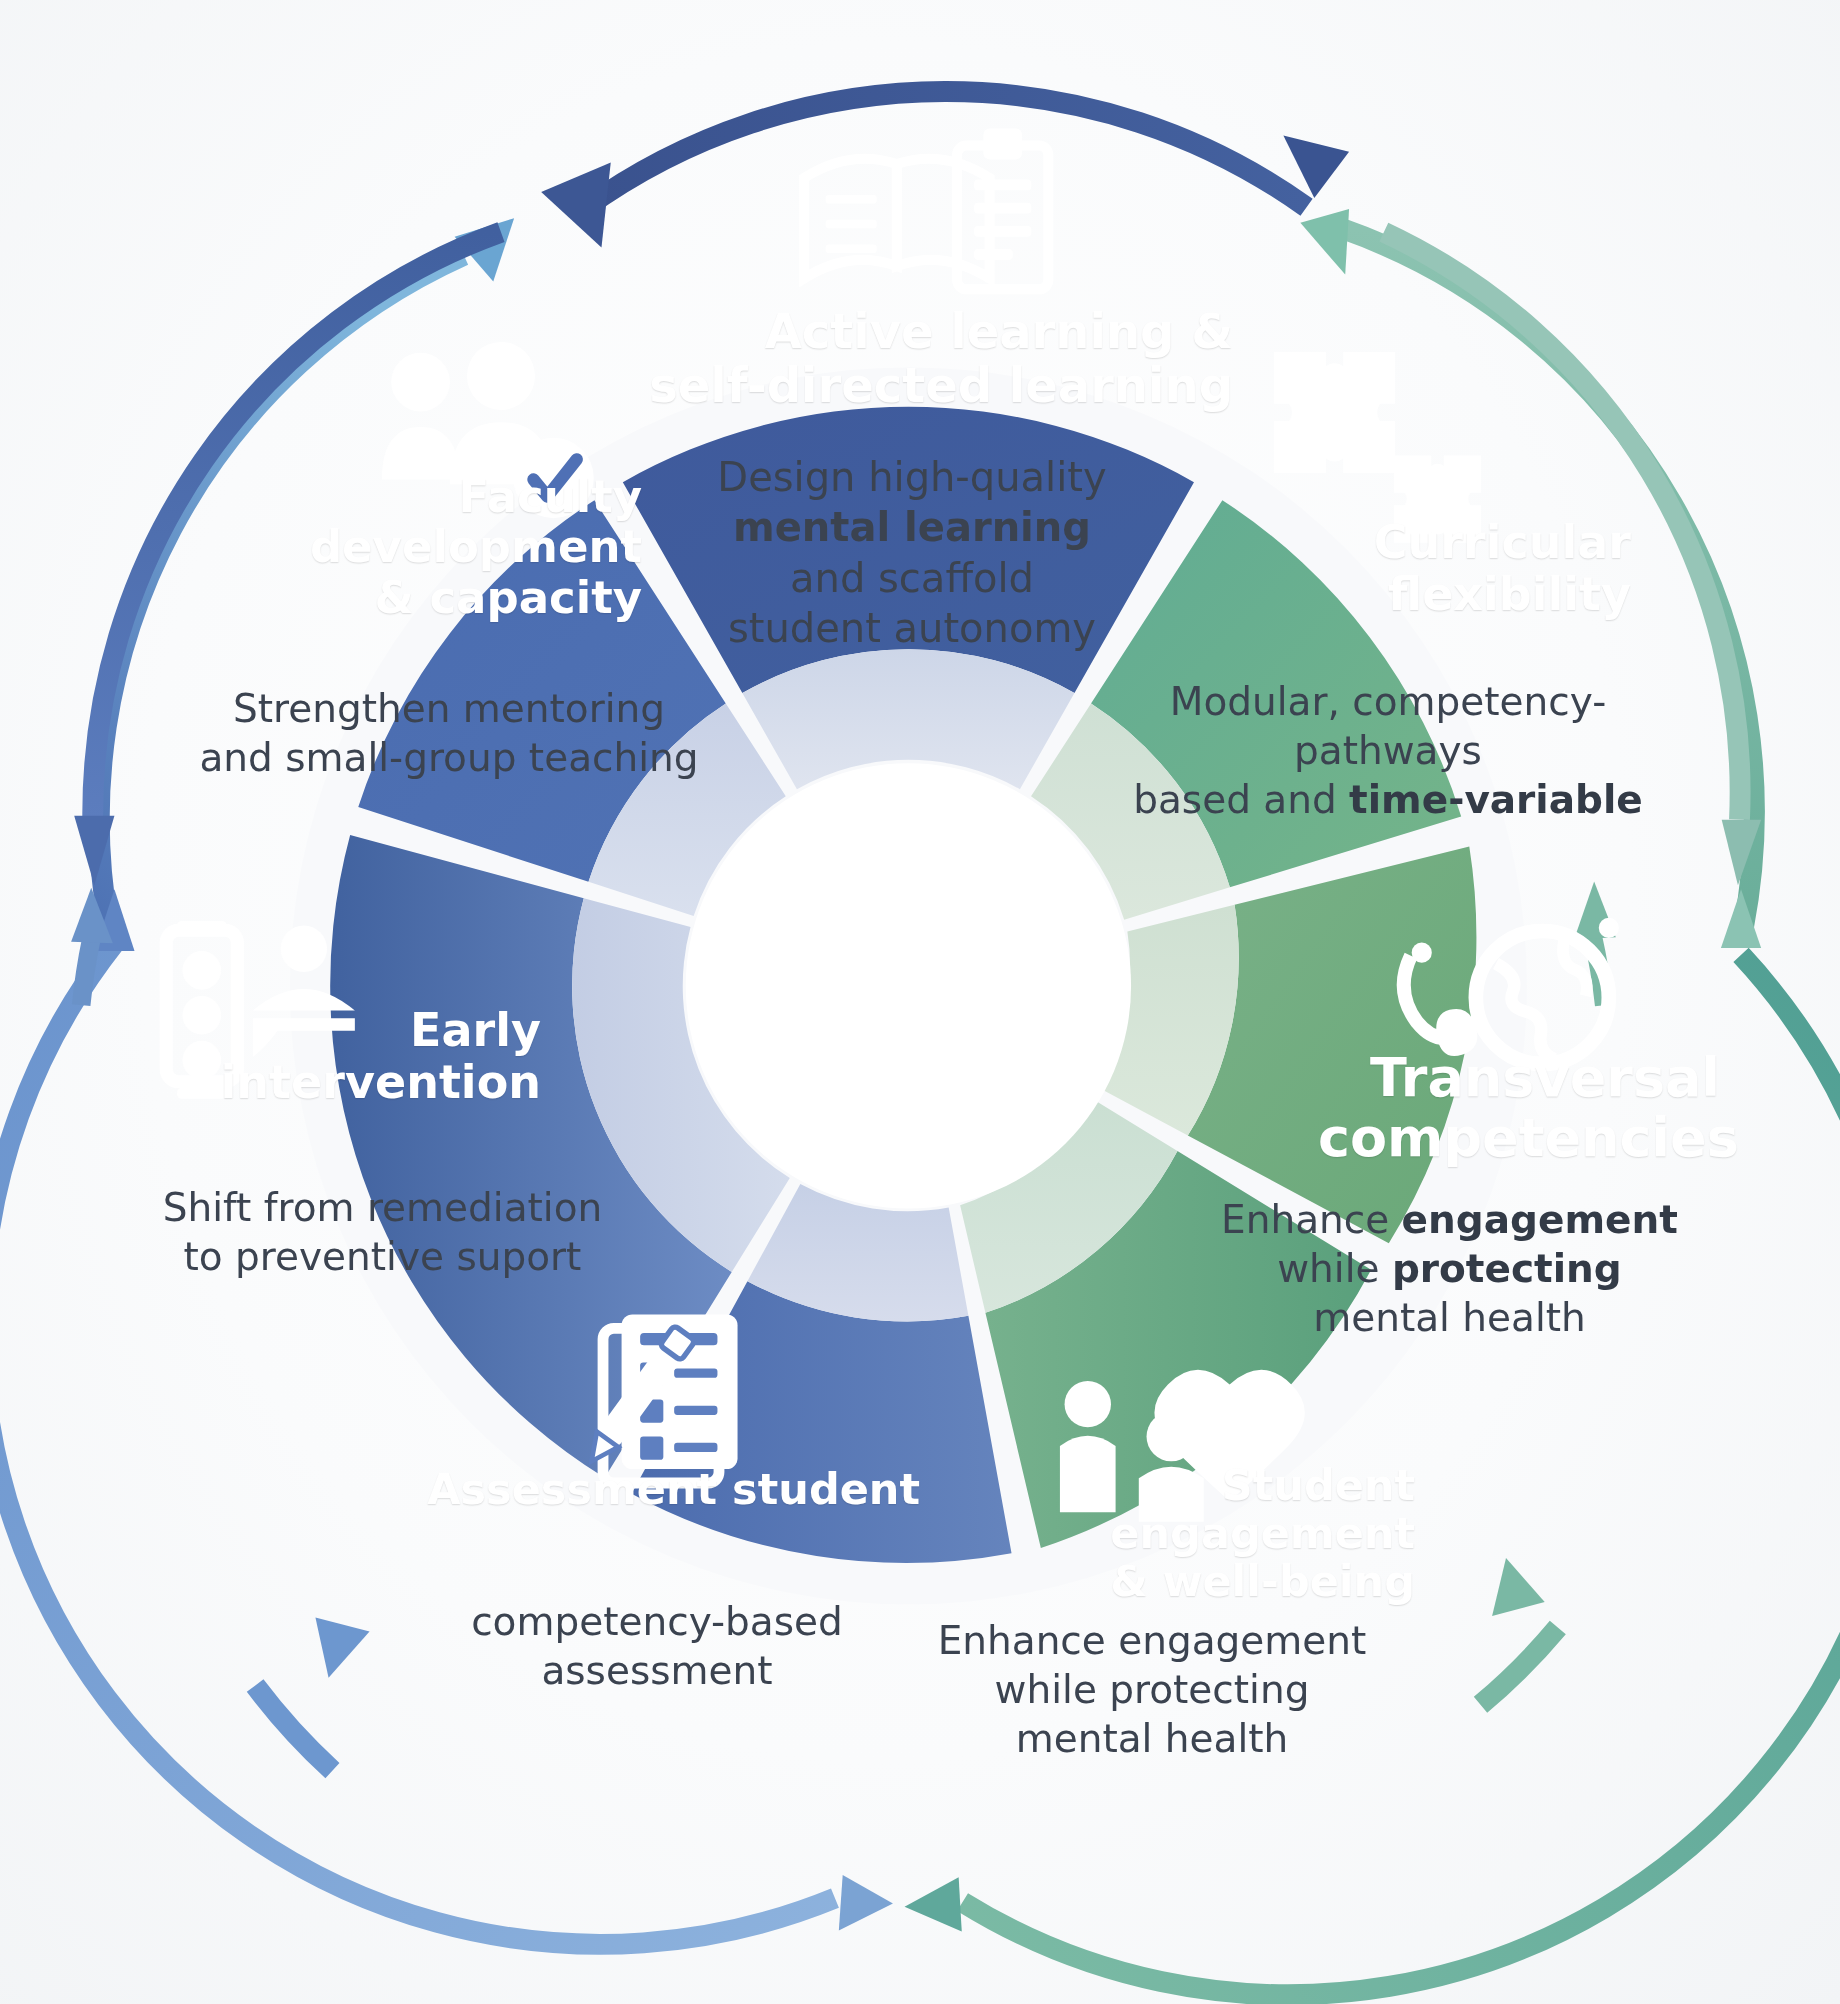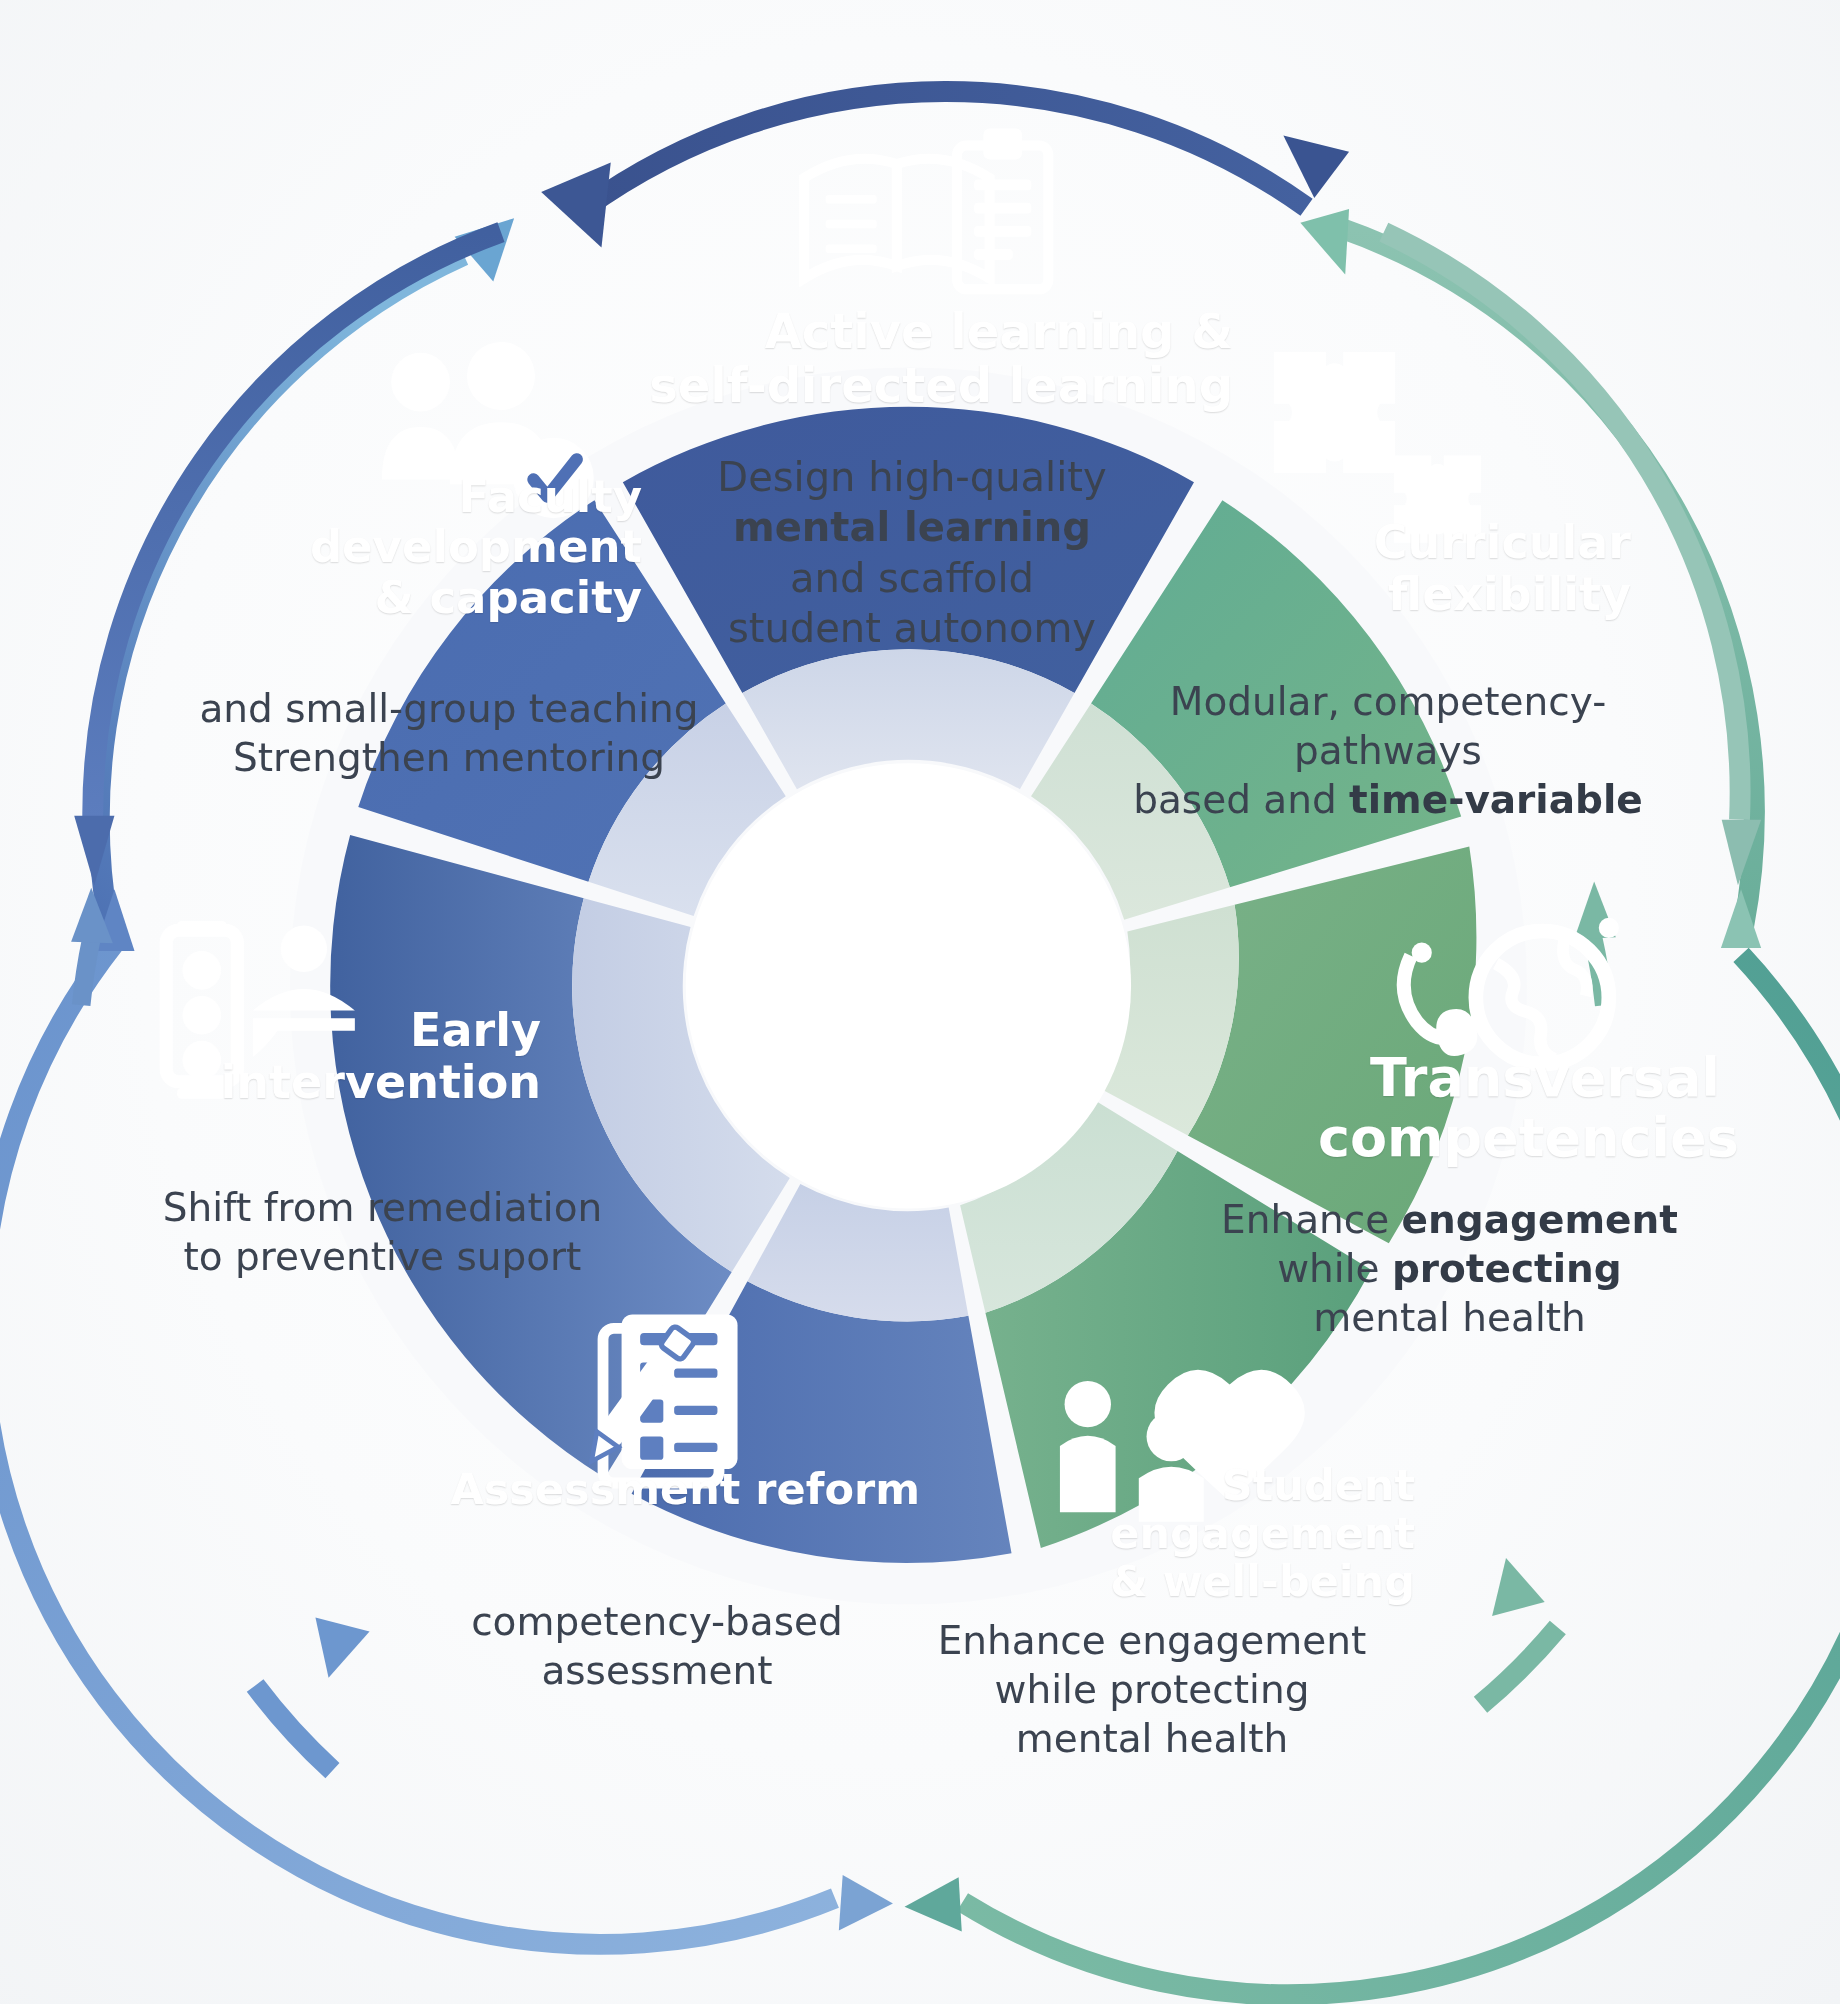--- a/index.html
+++ b/index.html
@@ -462,21 +462,21 @@
     <div>Student engagement</div>
     <div>&amp; well-being</div>
   </div>
   <div class="seg-desc" style="left:920px;top:1616px;width:464px;font-size:39px;">
     <div>Enhance engagement</div>
     <div>while protecting</div>
     <div>mental health</div>
   </div>
 
   <div class="seg-title" style="left:410px;top:1465px;width:510px;font-size:43px;">
-    <div>Assessment reform</div>
+    <div>Assessment student</div>
   </div>
   <div class="seg-desc" style="left:402px;top:1597px;width:510px;font-size:39px;">
     <div>competency-based</div>
     <div>assessment</div>
   </div>
 
   <div class="seg-title" style="left:139px;top:1005px;width:402px;font-size:46px;">
     <div>Early</div>
     <div>intervention</div>
   </div>
@@ -484,18 +484,18 @@
     <div>Shift from remediation</div>
     <div>to preventive suport</div>
   </div>
 
   <div class="seg-title" style="left:255px;top:472px;width:387px;font-size:45px;">
     <div>Faculty</div>
     <div>development</div>
     <div>&amp; capacity</div>
   </div>
   <div class="seg-desc" style="left:186px;top:684px;width:526px;font-size:39px;">
+    <div>Strengthen mentoring</div>
     <div>and small-group teaching</div>
-    <div>Strengthen mentoring</div>
   </div>
 
 </div>
 
 
 </body></html>

